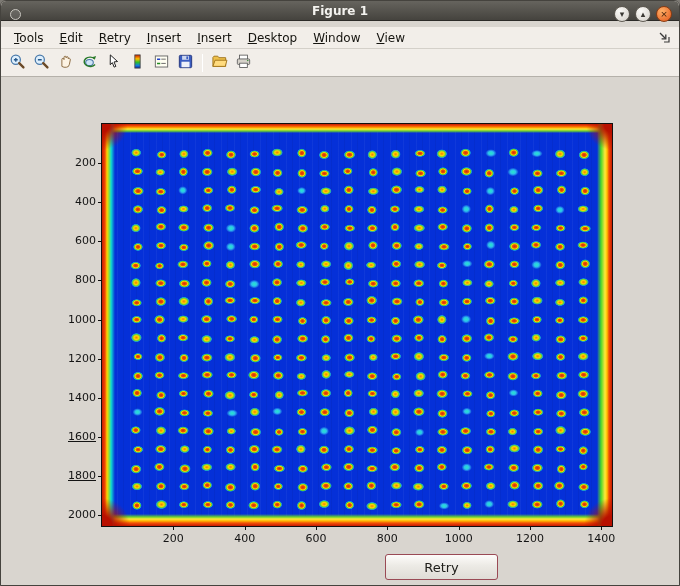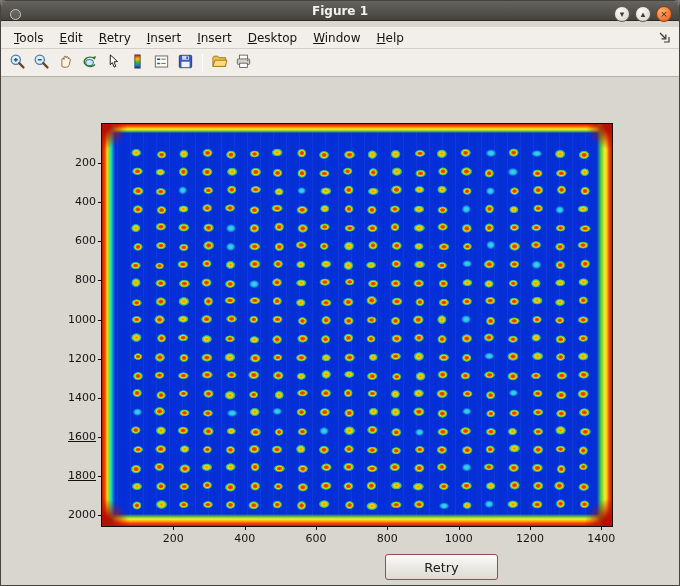--- a/index.html
+++ b/index.html
@@ -96,21 +96,21 @@
   </div>
 
   <div class="menubar">
     <span class="menu-item">Tools</span>
     <span class="menu-item">Edit</span>
     <span class="menu-item">Retry</span>
     <span class="menu-item">Insert</span>
     <span class="menu-item">Insert</span>
     <span class="menu-item">Desktop</span>
     <span class="menu-item">Window</span>
-    <span class="menu-item">Help</span>
+    <span class="menu-item">View</span>
     <span class="dock-btn">
       <svg viewBox="0 0 15 15" width="15" height="15">
         <path d="M3 3 L8.2 8.2" stroke="#3a3a3a" stroke-width="1.3" fill="none"></path>
         <path d="M8.8 4.6 L8.8 8.8 L4.6 8.8" stroke="#3a3a3a" stroke-width="1.3" fill="none"></path>
         <path d="M12 7 L12 12 L7 12" stroke="#3a3a3a" stroke-width="1.2" fill="none"></path>
       </svg>
     </span>
   </div>
 
   <div class="toolbar">

